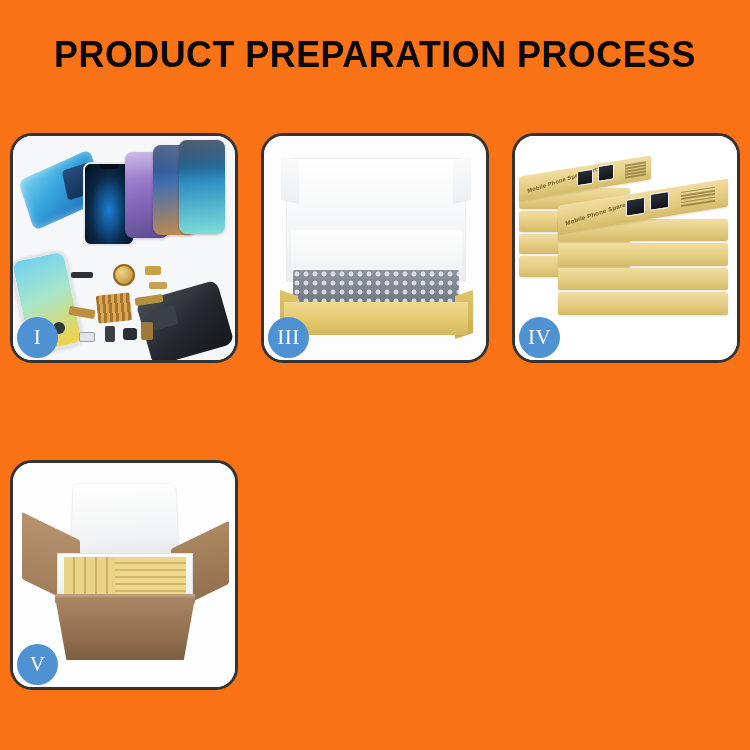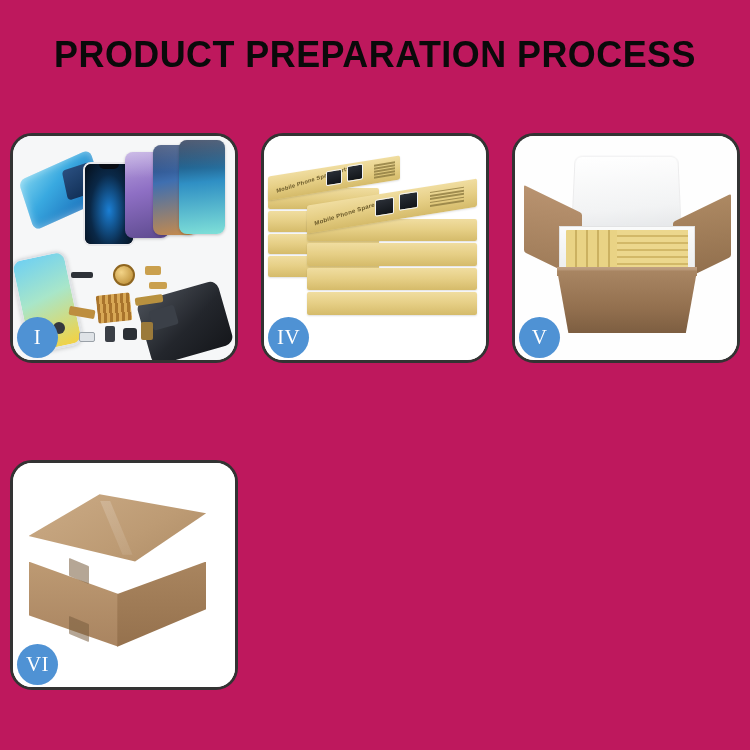--- a/index.html
+++ b/index.html
@@ -9,21 +9,21 @@
     height: 750px;
     background: #ffffff;
     font-family: "Liberation Sans", sans-serif;
     overflow: hidden;
   }
 
   .page {
     position: relative;
     width: 750px;
     height: 750px;
-    background: #be185d;
+    background: #f97316;
   }
 
   
   .header { padding-top: 36px; text-align: center; }
 
   .page-title {
     font-family: "Liberation Sans", sans-serif;
     font-size: 37px;
     font-weight: 700;
     letter-spacing: 0.5px;
@@ -416,20 +416,31 @@
         <div class="part pf"></div>
         <div class="part pg"></div>
         <div class="part ph-sm"></div>
         <div class="part pi"></div>
         <div class="part pj"></div>
       </div>
       <div class="badge">I</div>
     </div>
 
 
+    <div class="card">
+      <div class="card-photo p3">
+        <div class="ob-lid"></div>
+        <div class="ob-foam"></div>
+        <div class="ob-fill"></div>
+        <div class="ob-lflap"></div>
+        <div class="ob-rflap"></div>
+        <div class="ob-front"></div>
+      </div>
+      <div class="badge">III</div>
+    </div>
 
     <div class="card">
       <div class="card-photo p4">
         <div class="stack">
 
           <div class="sbox" style="left:0; top:16%; width:52%; height:11%;"></div>
           <div class="sbox" style="left:0; top:28%; width:52%; height:11%;"></div>
           <div class="sbox" style="left:0; top:40%; width:52%; height:11%;"></div>
           <div class="sbox" style="left:0; top:52%; width:52%; height:11%;"></div>
 
@@ -472,26 +483,15 @@
         <div class="v-rflap"></div>
         <div class="v-inner"></div>
         <div class="v-content"></div>
         <div class="v-content2"></div>
         <div class="v-rim"></div>
         <div class="v-body"></div>
       </div>
       <div class="badge">V</div>
     </div>
 
-    <div class="card">
-      <div class="card-photo p6">
-        <div class="ct-top"></div>
-        <div class="ct-seam"></div>
-        <div class="ct-left"></div>
-        <div class="ct-right"></div>
-        <div class="ct-tape ct-t1"></div>
-        <div class="ct-tape ct-t2"></div>
-      </div>
-      <div class="badge">VI</div>
-    </div>
 
   </div>
 </div>
 
 </body></html>

